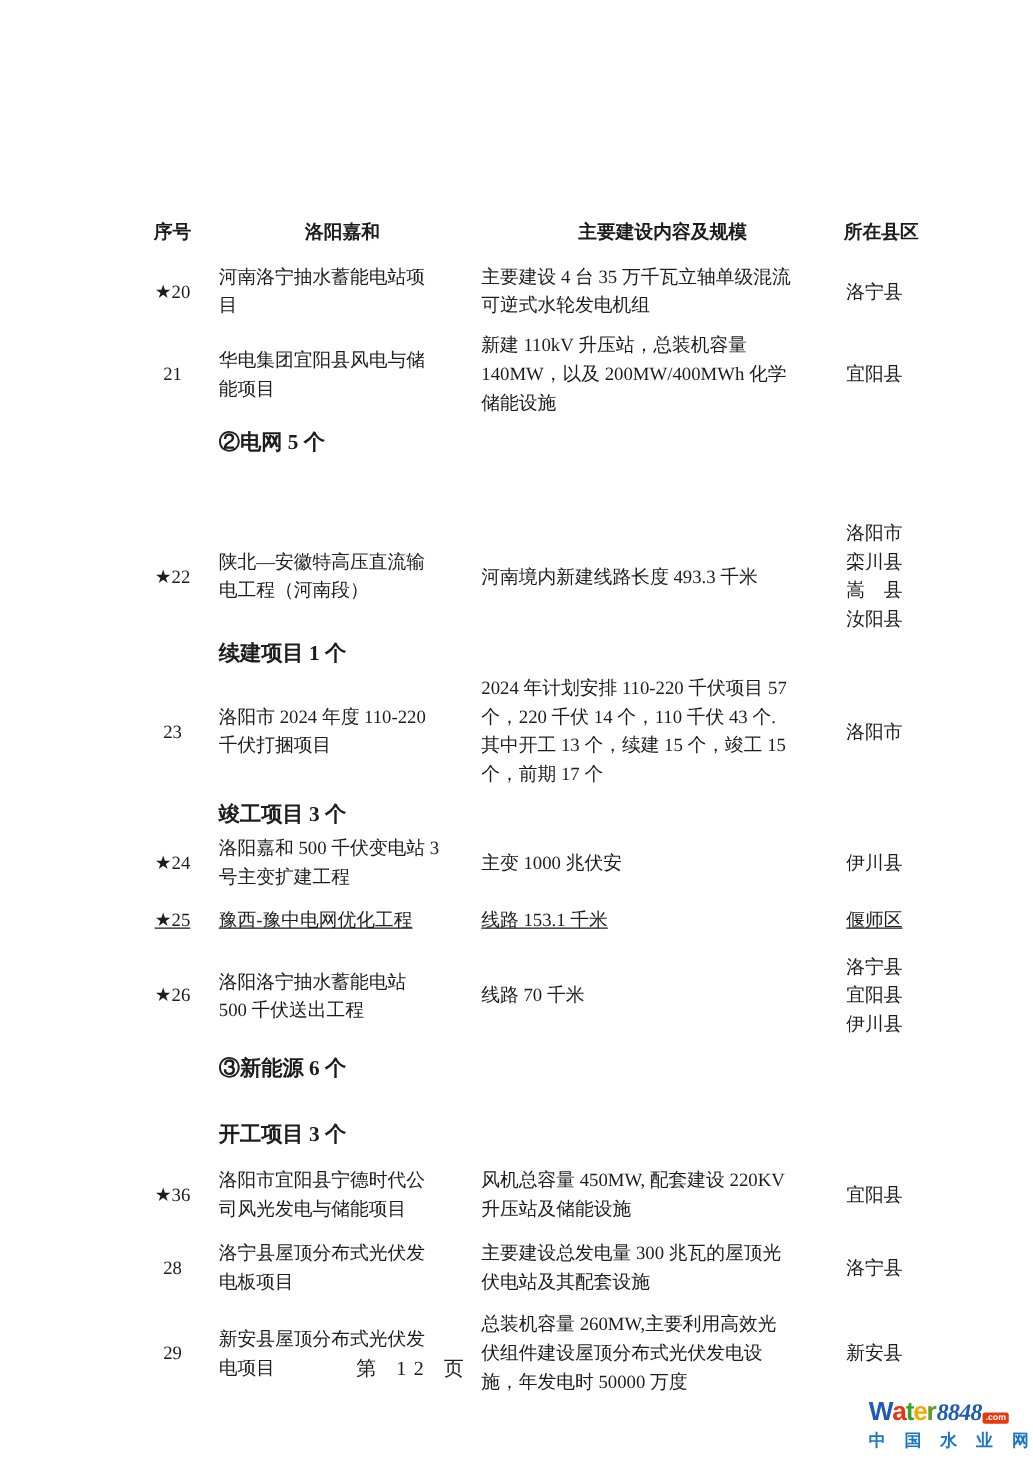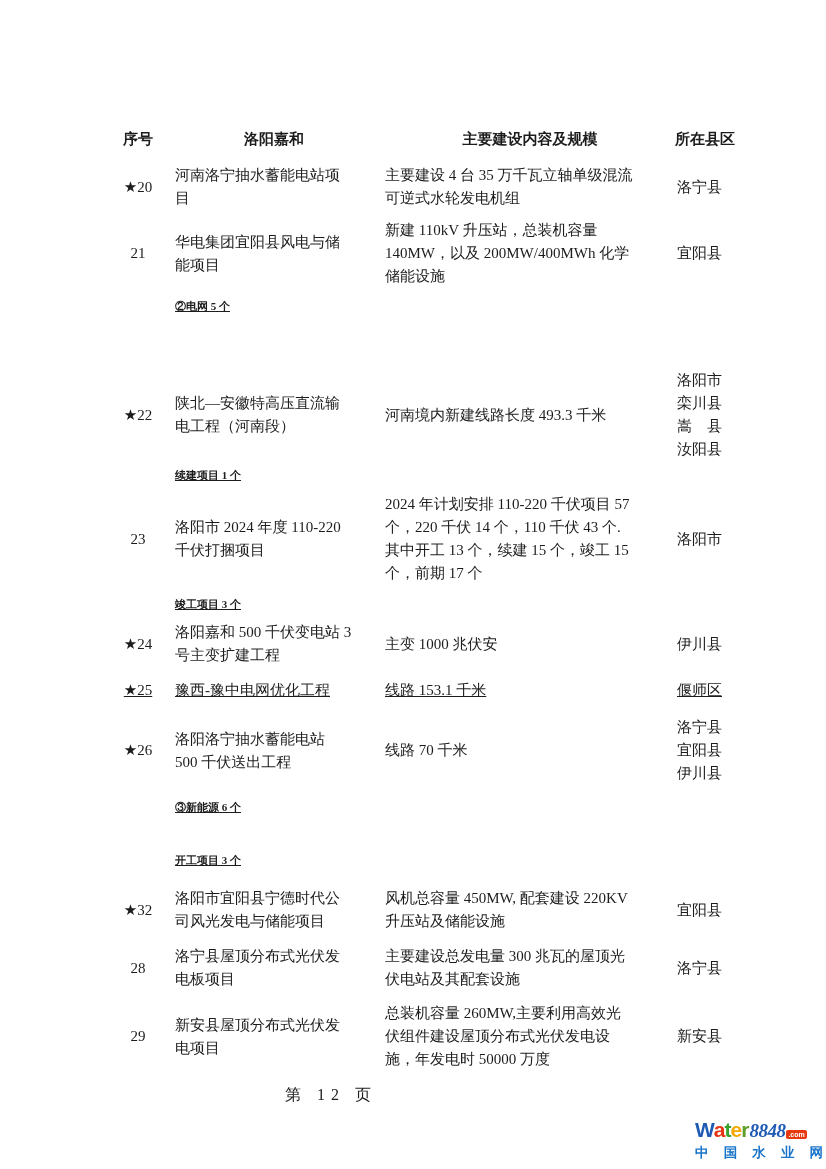--- a/index.html
+++ b/index.html
@@ -12,34 +12,34 @@
     overflow:hidden;
   }
   .trow{
     position:absolute;
     left:113px;
     width:630px;
     display:grid;
     grid-template-columns:50px 222px 290px 68px;
     align-items:center;
   }
-  .c{font-size:15px;line-height:23px;white-space:pre-line;}
+  .c{font-size:15px;line-height:23px;white-space:pre-line;margin-top:47px;}
   .c.num{text-align:center;align-self:center;}
   .c.name{padding-left:12px;}
   .c.content{padding-left:0;}
   .c.county{padding-left:2px;}
   
   #rh .c{
     font-family:"Liberation Sans","DejaVu Sans",sans-serif;
     font-weight:bold;font-size:15px;white-space:nowrap;
   }
   #rh .name,#rh .content{text-align:center;padding-left:0;}
   #rh .county{text-align:left;padding-left:0;}
   
-  .sec,.subsec{font-weight:bold;font-size:11px;white-space:nowrap;text-decoration:underline;}
+  .sec,.subsec{font-weight:bold;font-size:17px;white-space:nowrap;}
   
   #rh {top:127px;height:20px;}
   #r0 {top:164px;height:46px;}
   #r1 {top:219px;height:69px;}
   #r2 {top:295px;height:22px;}
   #r3 {top:339px;height:22px;}
   #r4 {top:369px;height:92px;}
   #r5 {top:464px;height:22px;}
   #r6 {top:493px;height:92px;}
   #r7 {top:593px;height:22px;}
@@ -175,21 +175,21 @@
     <div class="c num"></div>
     <div class="c name sec">③新能源 6 个</div>
   </div>
 
   <div class="trow" id="r12">
     <div class="c num"></div>
     <div class="c name subsec">开工项目 3 个</div>
   </div>
 
   <div class="trow" id="r13">
-    <div class="c num">★32</div>
+    <div class="c num">★36</div>
     <div class="c name">洛阳市宜阳县宁德时代公
 司风光发电与储能项目</div>
     <div class="c content">风机总容量 450MW, 配套建设 220KV
 升压站及储能设施</div>
     <div class="c county">宜阳县</div>
   </div>
 
   <div class="trow" id="r14">
     <div class="c num">28</div>
     <div class="c name">洛宁县屋顶分布式光伏发

